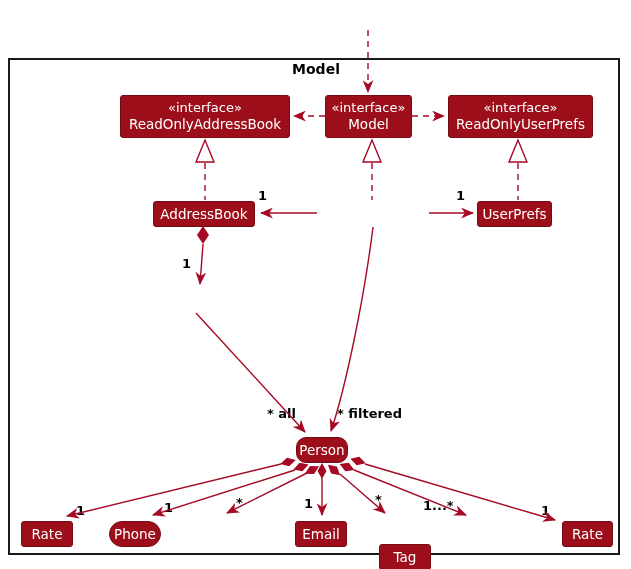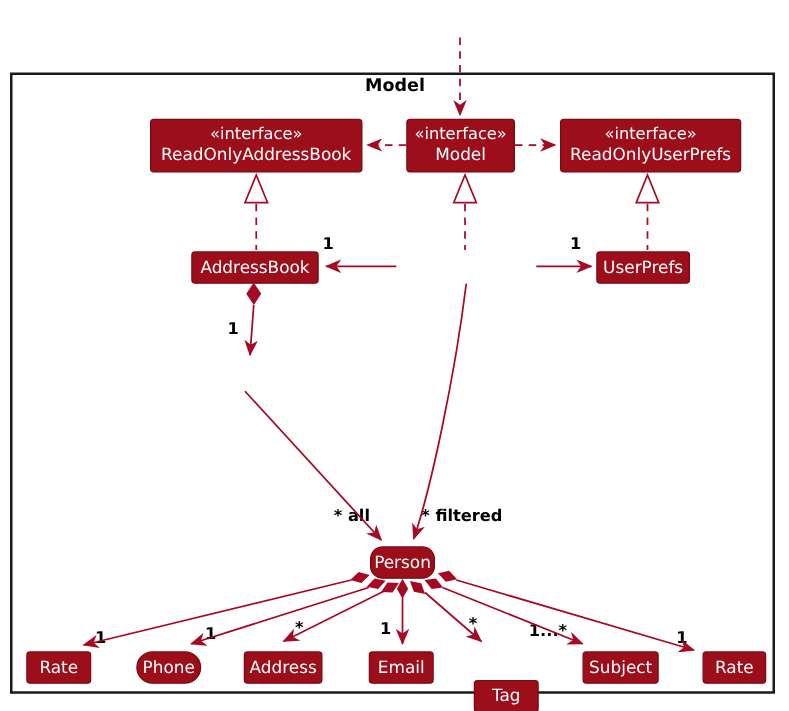--- a/index.html
+++ b/index.html
@@ -82,31 +82,25 @@
   </div>
   <div class="node" id="n-person">
     <span>Person</span>
   </div>
   <div class="node" id="n-name">
     <span>Rate</span>
   </div>
   <div class="node" id="n-phone">
     <span>Phone</span>
   </div>
-  <div class="node" id="n-address">
-    <span>Address</span>
-  </div>
   <div class="node" id="n-email">
     <span>Email</span>
   </div>
   <div class="node" id="n-tag">
     <span>Tag</span>
-  </div>
-  <div class="node" id="n-subject">
-    <span>Subject</span>
   </div>
   <div class="node" id="n-rate">
     <span>Rate</span>
   </div>
 
   <span class="mult" id="l-mm-ab">1</span>
   <span class="mult" id="l-mm-up">1</span>
   <span class="mult" id="l-ab-upl">1</span>
   <span class="mult" id="l-all">* all</span>
   <span class="mult" id="l-filtered">* filtered</span>

